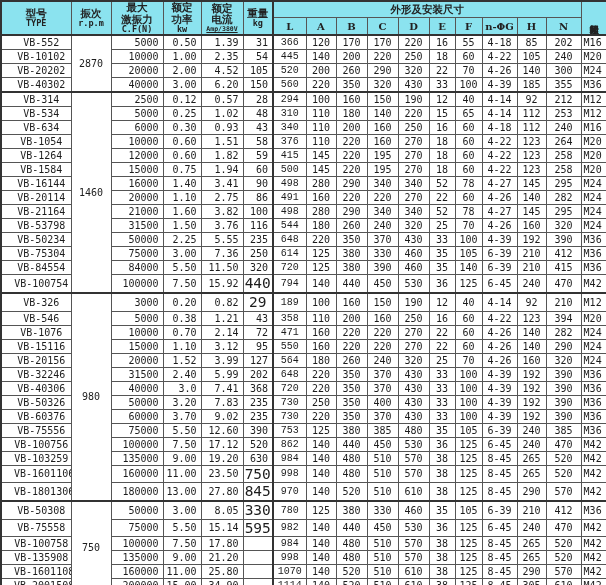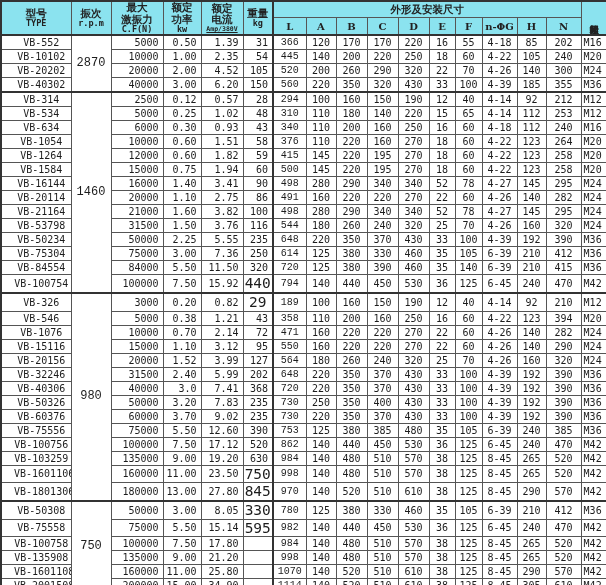--- a/index.html
+++ b/index.html
@@ -26,21 +26,21 @@
   thead .en-tiny{display:block;font-size:6.5px;line-height:1.2;font-family:"DejaVu Sans Mono",monospace;text-decoration:underline;}
   thead tr.dim-row th{font-family:"DejaVu Serif","Liberation Serif",serif;font-size:10px;height:14px;}
   th.bolt-th{writing-mode:vertical-rl;text-orientation:upright;font-size:9px;line-height:1;letter-spacing:0;padding:1px 0;}
   td.cell-type{text-align:center;padding-left:12px;}
   td.num{text-align:right;padding-right:4px;}
   td.ctr{text-align:left;}
   td.dim{text-align:center;padding:0 1px;}
   .dims-start{border-left:2px solid var(--border-strong,#333);font-family:Liberation Mono, monospace;}
   tr.group-start td{border-top:2px solid var(--border-strong,#333);}
   td.big{font-size:14.5px;text-align:center;padding:0;}
-  td.rpm-cell{text-align:center;font-size:12px;font-family:Liberation Mono, monospace;}
+  td.rpm-cell{text-align:center;font-size:10px;}
 </style>
 </head>
 <body>
 
 <div class="wrap">
   <table>
     <colgroup>
       <col style="width:70px">
         <col style="width:40px">
         <col style="width:52px">

